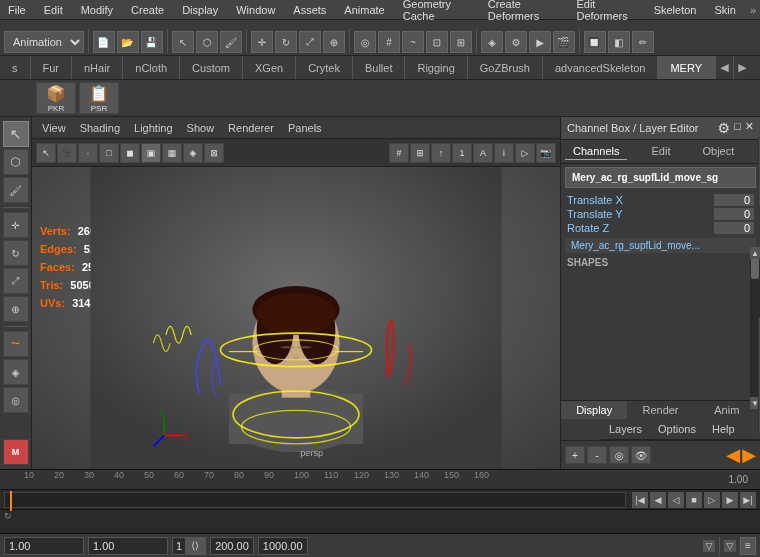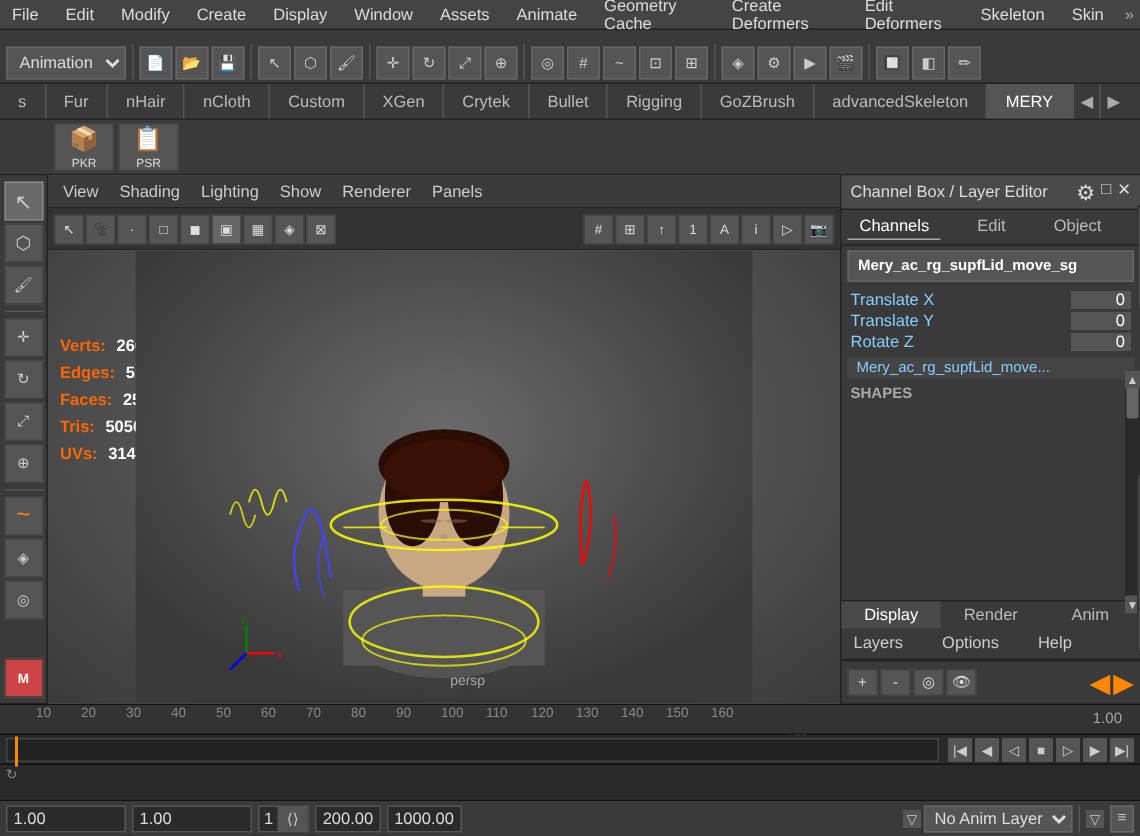--- a/index.html
+++ b/index.html
@@ -49,21 +49,21 @@
     .cb-tab.active { color: #fff; border-bottom: 1px solid #aaa; }
     #cb-object-name { background: #555; padding: 4px 6px; font-size: 11px; color: #fff; margin: 3px 4px; border: 1px solid #666; font-weight: bold; font-size: 10px; }
     .cb-attr { display: flex; justify-content: space-between; padding: 1px 6px; }
     .cb-attr-name { color: #8cf; font-size: 11px; }
     .cb-attr-val { background: #555; color: #fff; font-size: 11px; padding: 0 4px; min-width: 40px; text-align: right; border: none; }
     #cb-shapes-label { padding: 3px 6px; font-size: 10px; color: #aaa; font-weight: bold; }
     #cb-shapes-val { padding: 2px 6px; font-size: 10px; color: #8cf; background: #444; margin: 1px 4px; }
     #layer-tabs { display: flex; margin-top: auto; border-top: 1px solid #222; }
     .layer-tab { flex: 1; text-align: center; padding: 3px 0; font-size: 11px; color: #bbb; cursor: pointer; }
     .layer-tab.active { background: #4a4a4a; color: #fff; }
-    #layer-menus { display: flex; gap: 18px; padding: 2px 4px; border-bottom: 1px solid #222; }
+    #layer-menus { display: flex; gap: 8px; padding: 2px 4px; border-bottom: 1px solid #222; margin-left: 40px; }
     .layer-menu { font-size: 11px; color: #ccc; cursor: pointer; padding: 2px 4px; }
     #layer-toolbar { display: flex; align-items: center; padding: 3px 4px; gap: 2px; border-top: 1px solid #222; }
     .layer-btn { width: 20px; height: 18px; background: #555; border: 1px solid #444; display: flex; align-items: center; justify-content: center; font-size: 10px; color: #ddd; cursor: pointer; }
 
     
     #timeline-area { height: 64px; background: #2a2a2a; border-top: 1px solid #111; }
     #timeline-ruler { height: 20px; background: #333; display: flex; align-items: center; padding: 0 4px; border-bottom: 1px solid #111; position: relative; }
     .ruler-tick { font-size: 9px; color: #888; position: absolute; }
     #timeline-bar { height: 20px; background: #2a2a2a; display: flex; align-items: center; padding: 0 4px; border-bottom: 1px solid #111; position: relative; }
 
@@ -438,23 +438,20 @@
     <div style="display:flex;align-items:center;background:#2a2a2a;border:1px solid #555;height:18px;">
       <div style="padding:0 3px;font-size:11px;color:#ddd;">1</div>
       <div style="width:20px;background:#555;height:100%;display:flex;align-items:center;justify-content:center;cursor:pointer;font-size:10px;">⟨⟩</div>
     </div>
     <div class="status-field">200.00</div>
     <div class="status-field">1000.00</div>
     <div style="flex:1;"></div>
 
     <div style="display:flex;align-items:center;gap:2px;">
       <div style="width:12px;height:12px;background:#555;display:flex;align-items:center;justify-content:center;font-size:9px;cursor:pointer;">▽</div>
-      <select id="anim-layer-select">
-        <option>No Anim Layer</option>
-      </select>
     </div>
     <div class="status-divider"></div>
 
     <div style="display:flex;align-items:center;gap:2px;">
       <div style="width:12px;height:12px;background:#555;display:flex;align-items:center;justify-content:center;font-size:9px;cursor:pointer;">▽</div>
     </div>
     <div style="width:16px;height:18px;background:#555;border:1px solid #666;display:flex;align-items:center;justify-content:center;cursor:pointer;font-size:10px;">≡</div>
   </div>
 </div>
 

